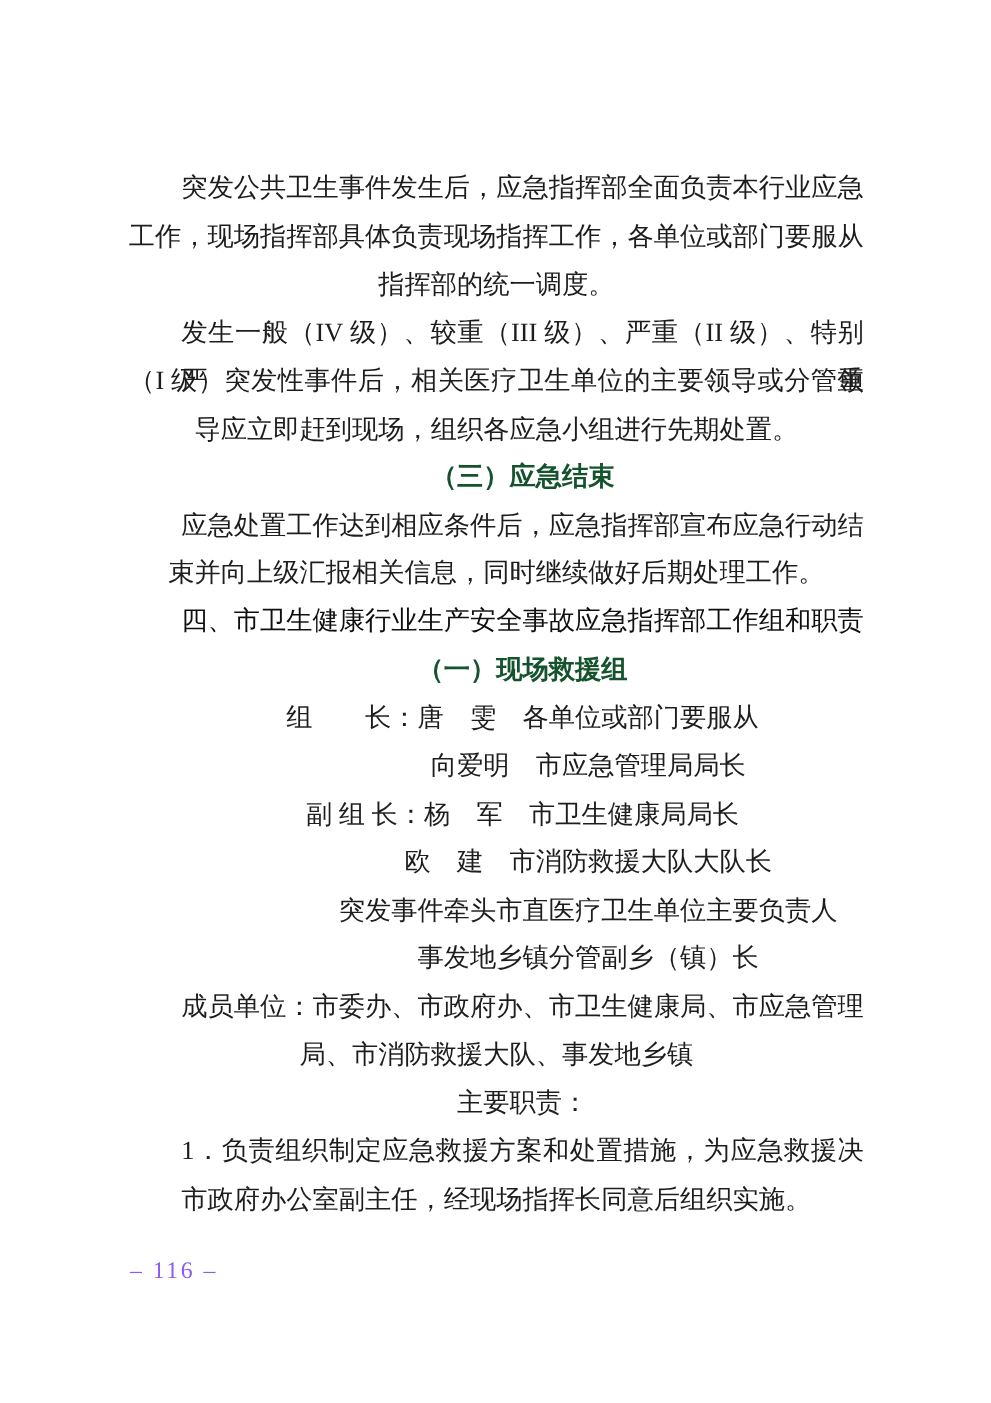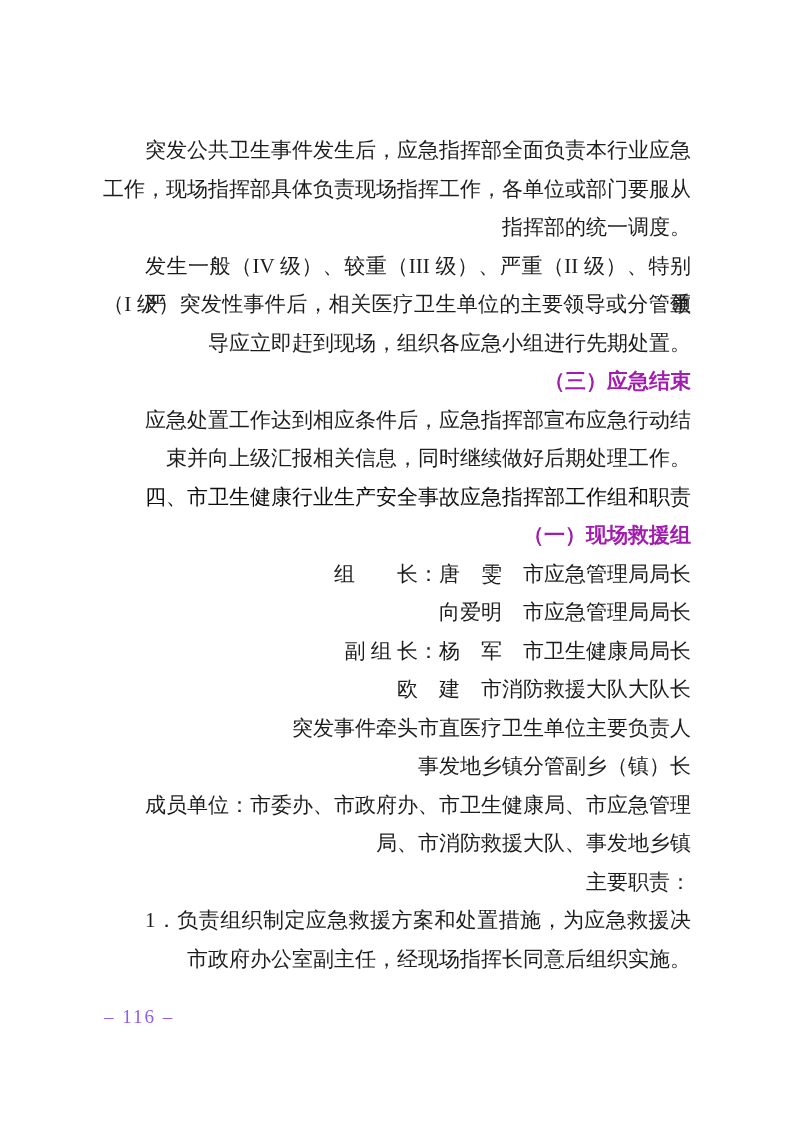--- a/index.html
+++ b/index.html
@@ -19,41 +19,41 @@
   .content {
     position: absolute;
     left: 103px;
     top: 131px;
     width: 588px;
     font-size: 21px;
   }
   .line {
     height: 38.5px;
     line-height: 38.5px;
-    text-align: right;
+    text-align: center;
   }
   
   .j {
     text-align: justify;
     text-align-last: justify;
   }
   
   .i2 { padding-left: 42px; }
   
   .i7 { padding-left: 147px; }
   
   .hei {
     font-family: "Liberation Sans", "DejaVu Sans", sans-serif;
     font-weight: 400;
     color: #0f0f0f;
   }
   
   .kai {
     font-weight: 700;
-    color: #a21caf;
+    color: #14532d;
   }
   .pageno {
     position: absolute;
     left: 104px;
     top: 1002px;
     font-size: 19px;
     line-height: 30px;
     letter-spacing: 2px;
     color: #8b5cf6;
   }
@@ -74,21 +74,21 @@
 
     <div class="line i2 kai">（三）应急结束</div>
 
     <div class="line j i2">应急处置工作达到相应条件后，应急指挥部宣布应急行动结</div>
     <div class="line">束并向上级汇报相关信息，同时继续做好后期处理工作。</div>
 
     <div class="line j i2 hei">四、市卫生健康行业生产安全事故应急指挥部工作组和职责</div>
 
     <div class="line i2 kai">（一）现场救援组</div>
 
-    <div class="line i2">组　　长：唐　雯　市应急管理局局长</div>
+    <div class="line i2">组　　长：唐　雯　各单位或部门要服从</div>
     <div class="line i7">向爱明　市应急管理局局长</div>
     <div class="line i2">副 组 长：杨　军　市卫生健康局局长</div>
     <div class="line i7">欧　建　市消防救援大队大队长</div>
     <div class="line i7">突发事件牵头市直医疗卫生单位主要负责人</div>
     <div class="line i7">事发地乡镇分管副乡（镇）长</div>
 
     <div class="line j i2">成员单位：市委办、市政府办、市卫生健康局、市应急管理</div>
     <div class="line">局、市消防救援大队、事发地乡镇</div>
 
     <div class="line i2">主要职责：</div>

